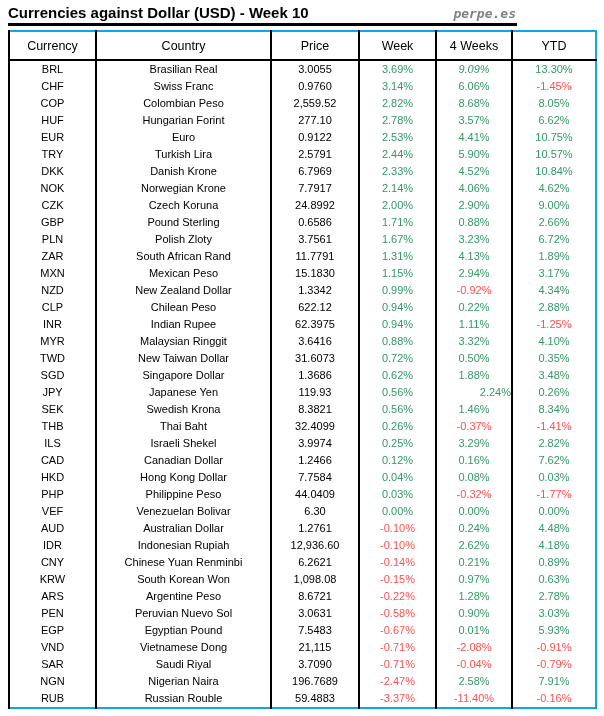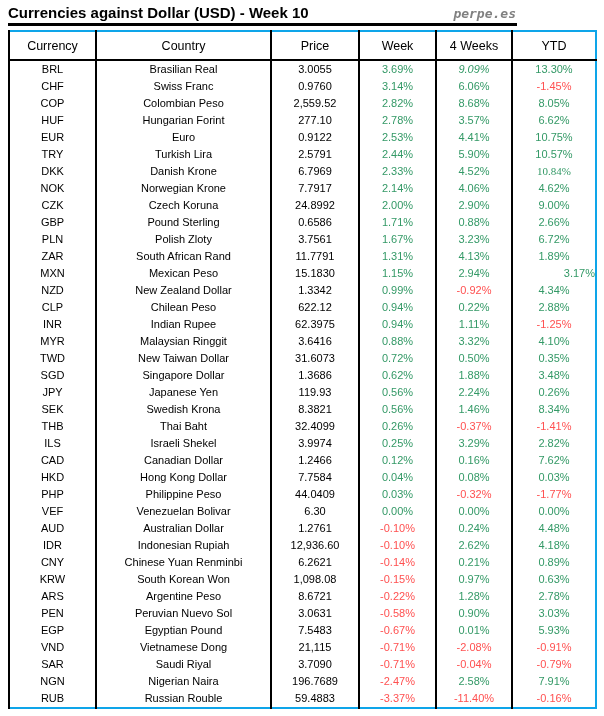--- a/index.html
+++ b/index.html
@@ -131,21 +131,21 @@
           <td style="color: rgb(51, 153, 102);">2.44%</td>
           <td style="color: rgb(51, 153, 102);">5.90%</td>
           <td style="color: rgb(51, 153, 102);">10.57%</td>
         </tr>
         <tr>
           <td>DKK</td>
           <td>Danish Krone</td>
           <td>6.7969</td>
           <td style="color: rgb(51, 153, 102);">2.33%</td>
           <td style="color: rgb(51, 153, 102);">4.52%</td>
-          <td style="color: rgb(51, 153, 102); font-family: Liberation Serif, serif;">10.84%</td>
+          <td style="color: rgb(51, 153, 102);">10.84%</td>
         </tr>
         <tr>
           <td>NOK</td>
           <td>Norwegian Krone</td>
           <td>7.7917</td>
           <td style="color: rgb(51, 153, 102);">2.14%</td>
           <td style="color: rgb(51, 153, 102);">4.06%</td>
           <td style="color: rgb(51, 153, 102);">4.62%</td>
         </tr>
         <tr>
@@ -179,21 +179,21 @@
           <td style="color: rgb(51, 153, 102);">1.31%</td>
           <td style="color: rgb(51, 153, 102);">4.13%</td>
           <td style="color: rgb(51, 153, 102);">1.89%</td>
         </tr>
         <tr>
           <td>MXN</td>
           <td>Mexican Peso</td>
           <td>15.1830</td>
           <td style="color: rgb(51, 153, 102);">1.15%</td>
           <td style="color: rgb(51, 153, 102);">2.94%</td>
-          <td style="color: rgb(51, 153, 102); text-align: right;">3.17%</td>
+          <td style="color: rgb(51, 153, 102);">3.17%</td>
         </tr>
         <tr>
           <td>NZD</td>
           <td>New Zealand Dollar</td>
           <td>1.3342</td>
           <td style="color: rgb(51, 153, 102);">0.99%</td>
           <td style="color: rgb(255, 80, 80);">-0.92%</td>
           <td style="color: rgb(51, 153, 102);">4.34%</td>
         </tr>
         <tr>
@@ -234,21 +234,21 @@
           <td>1.3686</td>
           <td style="color: rgb(51, 153, 102);">0.62%</td>
           <td style="color: rgb(51, 153, 102);">1.88%</td>
           <td style="color: rgb(51, 153, 102);">3.48%</td>
         </tr>
         <tr>
           <td>JPY</td>
           <td>Japanese Yen</td>
           <td>119.93</td>
           <td style="color: rgb(51, 153, 102);">0.56%</td>
-          <td style="color: rgb(51, 153, 102);">2.24%</td>
+          <td style="color: rgb(51, 153, 102); text-align: right;">2.24%</td>
           <td style="color: rgb(51, 153, 102);">0.26%</td>
         </tr>
         <tr>
           <td>SEK</td>
           <td>Swedish Krona</td>
           <td>8.3821</td>
           <td style="color: rgb(51, 153, 102);">0.56%</td>
           <td style="color: rgb(51, 153, 102);">1.46%</td>
           <td style="color: rgb(51, 153, 102);">8.34%</td>
         </tr>

